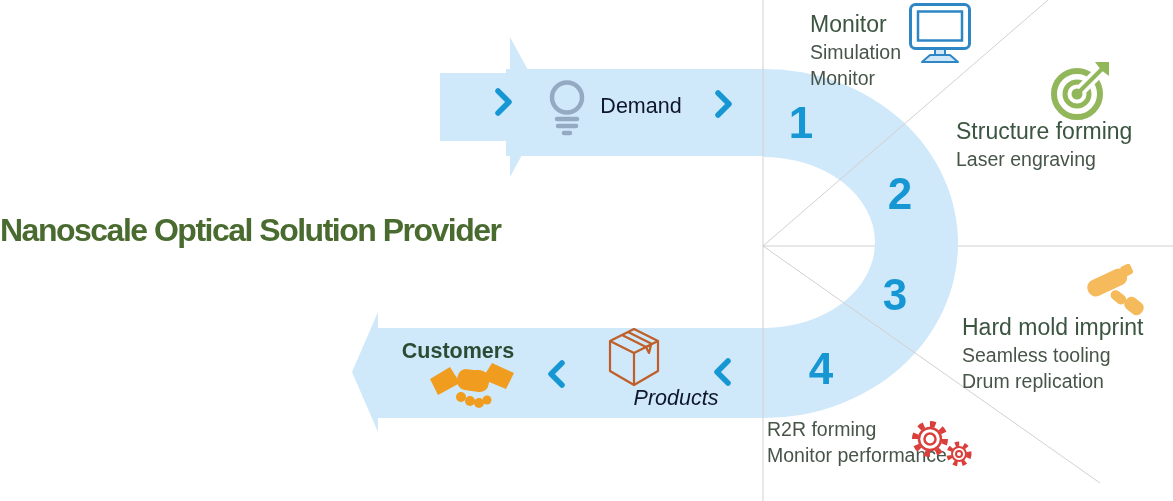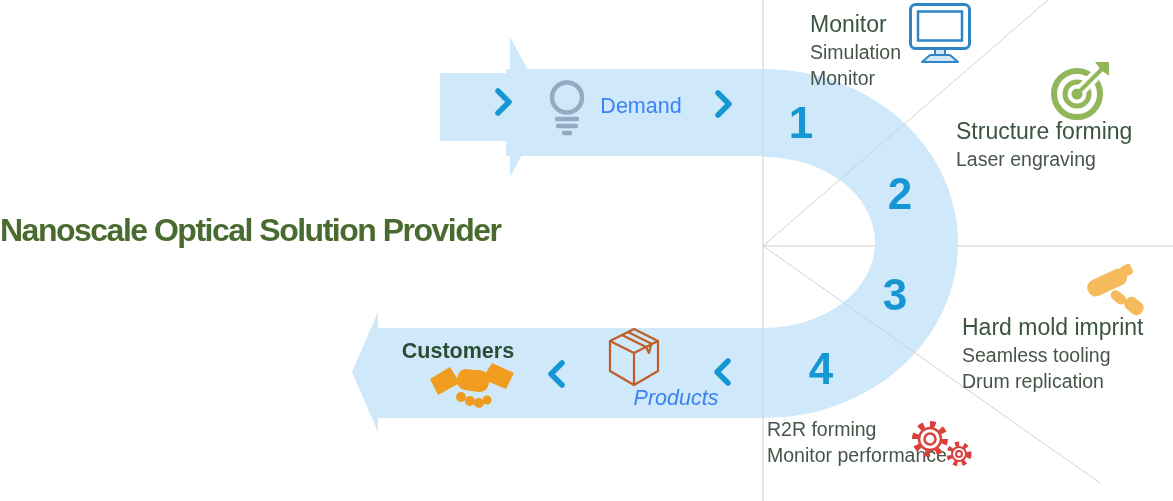--- a/index.html
+++ b/index.html
@@ -7,21 +7,21 @@
     position:relative;width:1173px;height:501px;background:#ffffff;overflow:hidden;
     font-family:"Liberation Sans", sans-serif;
   }
   .abs{position:absolute;}
   .bg-svg{position:absolute;left:0;top:0;}
   .title{
     left:0;top:212px;width:820px;
     font-size:32px;font-weight:bold;letter-spacing:-1.5px;
     color:#4a6b2f;white-space:nowrap;
   }
-  .band-label{color:#3b82f6;font-size:21.5px;white-space:nowrap;}
+  .band-label{color:#0f172a;font-size:21.5px;white-space:nowrap;}
   .band-label.bold{font-weight:bold;color:#2a4c33;text-align:center;}
   .num{
     color:#1697d4;font-size:44px;font-weight:bold;
     transform:translate(-50%,-50%);line-height:1;
   }
   .step-block{line-height:1;}
   .step-heading{font-size:23px;color:#3c5540;margin:0 0 7px 0;white-space:nowrap;}
   .step-detail{font-size:19.5px;color:#475549;margin:0 0 6px 0;white-space:nowrap;}
   .ctr{text-align:center;}
   svg{display:block;}

